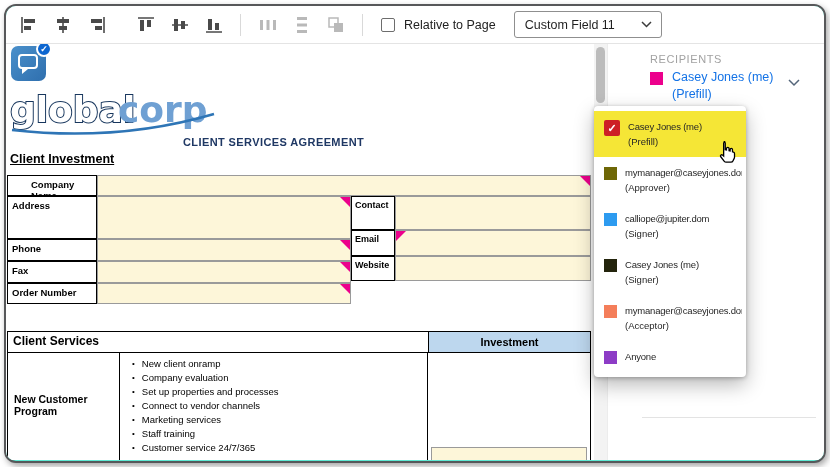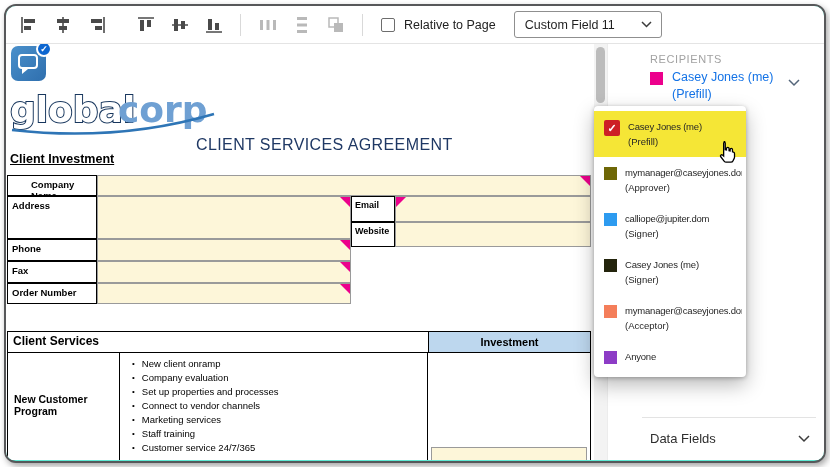--- a/index.html
+++ b/index.html
@@ -35,21 +35,21 @@
                 background:linear-gradient(135deg,#4a90cb,#2f6fae); z-index:3; }
   .field-icon .glyph { position:absolute; left:7px; top:8px; width:20px; height:15px; border:2px solid #fff; border-radius:4px; }
   .field-icon .glyph:after { content:""; position:absolute; left:2px; bottom:-7px; width:0; height:0;
                 border-top:5px solid #fff; border-right:6px solid transparent; }
   .badge { position:absolute; top:-5px; right:-6px; width:16px; height:16px; background:#0d66d0; border:2px solid #fff;
            border-radius:50%; color:#fff; font-size:9px; font-weight:bold; display:flex; align-items:center; justify-content:center; }
   .logo { position:absolute; left:2px; top:44px; }
   .logo-global { font-family:"DejaVu Sans",sans-serif; font-size:36px; font-weight:800;
                  fill:#ffffff; stroke:#17365d; stroke-width:2; paint-order:stroke; }
   .logo-corp { font-family:"DejaVu Sans",sans-serif; font-size:36px; font-weight:800; fill:#6fa0d3; }
-  .doc-title { position:absolute; left:190px; top:92px; font-size:16px; font-weight:normal; color:#1f3864; letter-spacing:.4px; }
+  .doc-title { position:absolute; left:177px; top:92px; font-size:11px; font-weight:bold; color:#1f3864; letter-spacing:.4px; }
   .section-h { position:absolute; left:4px; top:108px; font-size:12.5px; font-weight:bold; color:#000; text-decoration:underline; }
 
   
   .ci-form { position:absolute; left:1px; top:131px; width:584px; }
   .f-row { display:flex; }
   .f-lbl { border:1.5px solid #000; background:#fff; font-weight:bold; font-size:9.5px; padding:3px 2px 0 4px; color:#000; }
   .f-lbl2 { border:1.5px solid #000; background:#fff; font-weight:bold; font-size:9px; padding:3px 1px 0 3px; color:#000; }
   .f-field { position:relative; background:#fdf6d9; border:1px solid #9a9a9a; cursor:pointer; }
   .r-company .f-lbl { width:90px; height:21px;padding-left:23px; }
   .r-company .f-field { flex:1; height:21px; }
@@ -236,20 +236,24 @@
             </div>
             <div class="f-row">
               <div class="f-lbl h21">Order Number</div>
               <div class="f-field h21">
                   <i class="tri"></i>
                 </div>
             </div>
           </div>
           <div class="col-right">
             <div class="f-row">
+              <div class="f-lbl2 h34">Contact</div>
+              <div class="f-field h34"></div>
+            </div>
+            <div class="f-row">
               <div class="f-lbl2 h26">Email</div>
               <div class="f-field h26">
                   <i class="tri left"></i>
                 </div>
             </div>
             <div class="f-row">
               <div class="f-lbl2 h25">Website</div>
               <div class="f-field h25"></div>
             </div>
           </div>
@@ -310,26 +314,20 @@
         <span class="sb-sq" style="background-color: rgb(236, 0, 140);"></span>
         <div class="sb-name">Casey Jones (me)</div>
         <div class="sb-role">(Prefill)</div>
         <span class="sb-chev">
           <svg width="12" height="8" viewBox="0 0 12 8">
               <path d="M1 1l5 5 5-5" fill="none" stroke="#54657a" stroke-width="1.5"></path>
             </svg>
         </span>
       </div>
       <div class="sb-div"></div>
-      <div class="sb-datafields">
-        <span>Data Fields</span>
-        <svg width="12" height="8" viewBox="0 0 12 8">
-            <path d="M1 1l5 5 5-5" fill="none" stroke="#3c3c3c" stroke-width="1.5"></path>
-          </svg>
-      </div>
     </div>
   </div>
 
   <div class="dd">
     <div class="dd-item sel">
       <span class="dd-check" style="background-color: rgb(205, 32, 38);">✓</span>
       <div class="dd-text">
         <div class="dd-name">Casey Jones (me)</div>
         <div class="dd-role">(Prefill)</div>
       </div>

